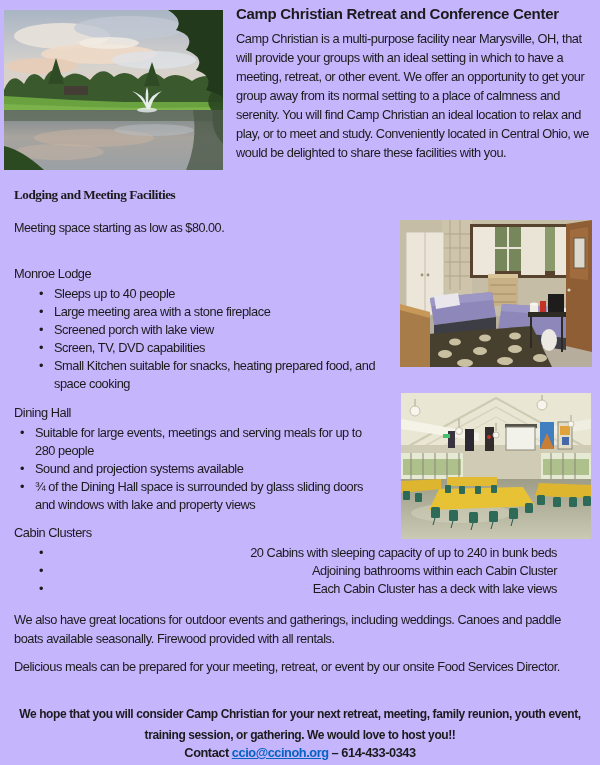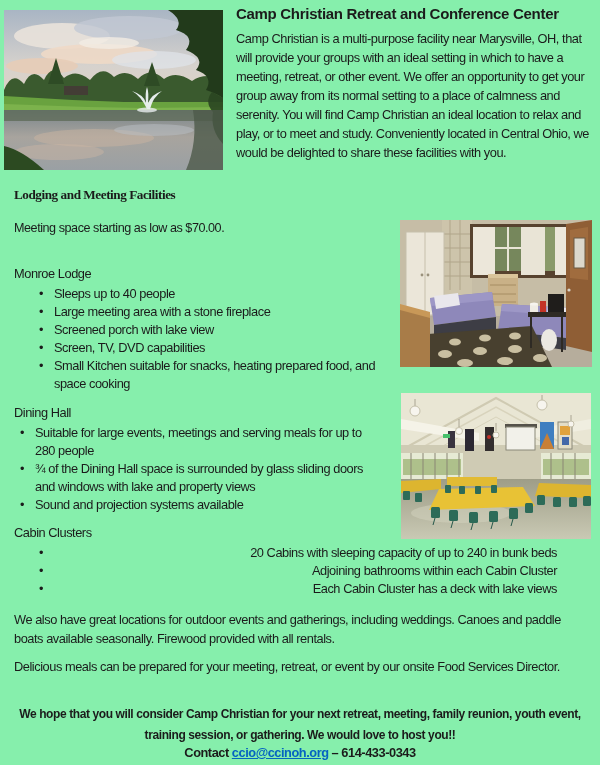--- a/index.html
+++ b/index.html
@@ -1,17 +1,17 @@
 <!DOCTYPE html>
 <html><head>
 <meta charset="utf-8">
 <style>
   html,body{margin:0;padding:0;background:#ffffff;}
   .page{
-    position:relative;width:600px;height:765px;background:#86efac;overflow:hidden;
+    position:relative;width:600px;height:765px;background:#c4b5fd;overflow:hidden;
     font-family:"Liberation Sans",sans-serif;color:#1b1b1b;letter-spacing:-0.45px;
   }
   .abs{position:absolute;}
   .photo{position:absolute;overflow:hidden;}
   .photo svg{display:block;}
   .doc-title{left:236px;top:5px;width:360px;font-size:15px;font-weight:700;white-space:nowrap;letter-spacing:-0.3px;}
   .intro{left:236px;top:29px;width:356px;font-size:12.8px;line-height:19px;}
   .section-heading{font-size:13.2px;font-weight:700;font-family:Liberation Serif, serif;}
   .sub-heading{font-size:12.8px;}
   .bodytext{font-size:12.8px;line-height:19px;}
@@ -67,21 +67,21 @@
       <path d="M219,100 L219,160 L182,160 Q194,132 189,100 Z" fill="#4d5a4a" opacity="0.8"></path>
       <path d="M0,136 Q18,140 40,160 L0,160 Z" fill="#2c4a21"></path>
     </svg>
   </div>
 
   <div class="abs doc-title">Camp Christian Retreat and Conference Center</div>
   <div class="abs intro">Camp Christian is a multi-purpose facility near Marysville, OH, that will provide your groups with an ideal setting in which to have a meeting, retreat, or other event. We offer an opportunity to get your group away from its normal setting to a place of calmness and serenity.  You will find Camp Christian an ideal location to relax and play, or to meet and study.  Conveniently located in Central Ohio, we would be delighted to share these facilities with you.</div>
 
   <div class="abs section-heading" style="left:14px;top:187px;">Lodging and Meeting Facilities</div>
   <div class="abs pricing">
-    <div>Meeting space starting as low as $70.00.</div>
+    <div>Meeting space starting as low as $80.00.</div>
   </div>
 
   <div class="abs sub-heading" style="left:14px;top:266px;">Monroe Lodge</div>
   <ul class="abs blist" style="left:37px;top:285px;width:352px;">
     <li>Sleeps up to 40 people</li>
     <li>Large meeting area with a stone fireplace</li>
     <li>Screened porch with lake view</li>
     <li>Screen, TV, DVD capabilities</li>
     <li>Small Kitchen suitable for snacks, heating prepared food, and space cooking</li>
   </ul>
@@ -149,22 +149,22 @@
       <ellipse cx="134" cy="84" rx="4" ry="1.5" fill="#f6f4ee"></ellipse>
       <ellipse cx="149" cy="120" rx="8" ry="11" fill="#ebe9e2"></ellipse>
       <polygon points="0,88 30,96 30,147 0,147" fill="#a87c48"></polygon>
       <polygon points="0,84 30,92 30,98 0,90" fill="#c89858"></polygon>
     </svg>
   </div>
 
   <div class="abs sub-heading" style="left:14px;top:405px;">Dining Hall</div>
   <ul class="abs blist" style="left:18px;top:424px;width:360px;">
     <li>Suitable for large events, meetings and serving meals for up to 280 people</li>
+    <li>Sound and projection systems available</li>
     <li>¾ of the Dining Hall space is surrounded by glass sliding doors and windows with lake and property views</li>
-    <li>Sound and projection systems available</li>
   </ul>
 
   <div class="photo" style="left:401px;top:393px;width:190px;height:146px;" title="Dining hall with yellow tables and green chairs">
     <svg width="190" height="146" viewBox="0 0 190 146" preserveAspectRatio="none">
       <defs>
         <linearGradient id="floorg" x1="0" y1="0" x2="0" y2="1">
           <stop offset="0" stop-color="#9e9d87"></stop>
           <stop offset="1" stop-color="#c9c9b4"></stop>
         </linearGradient>
       </defs>

